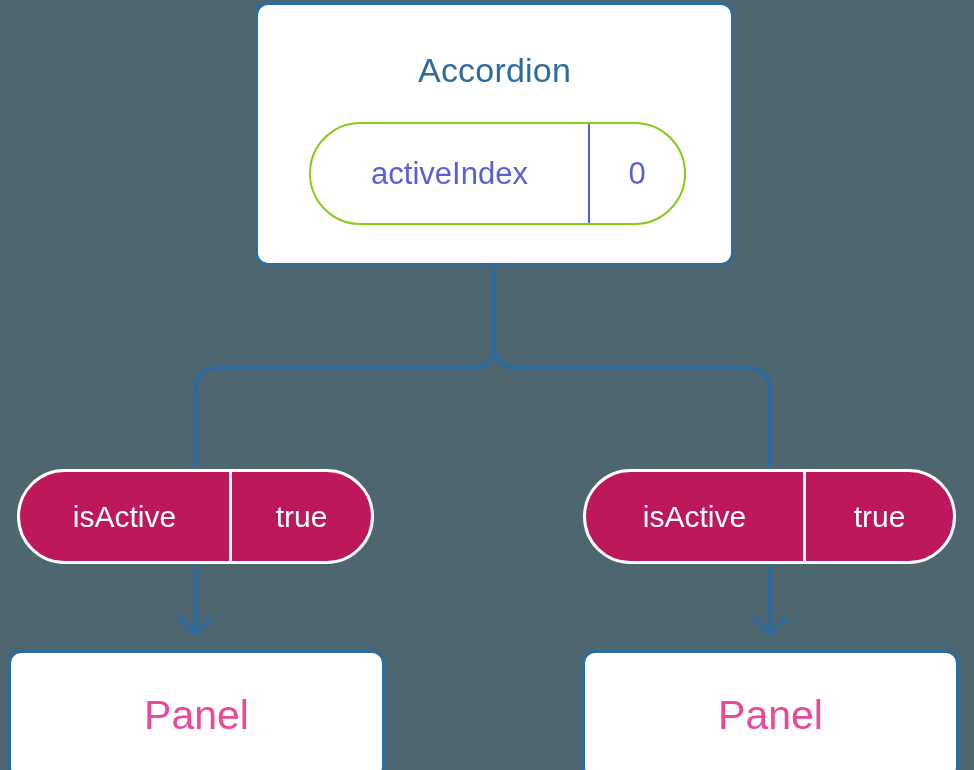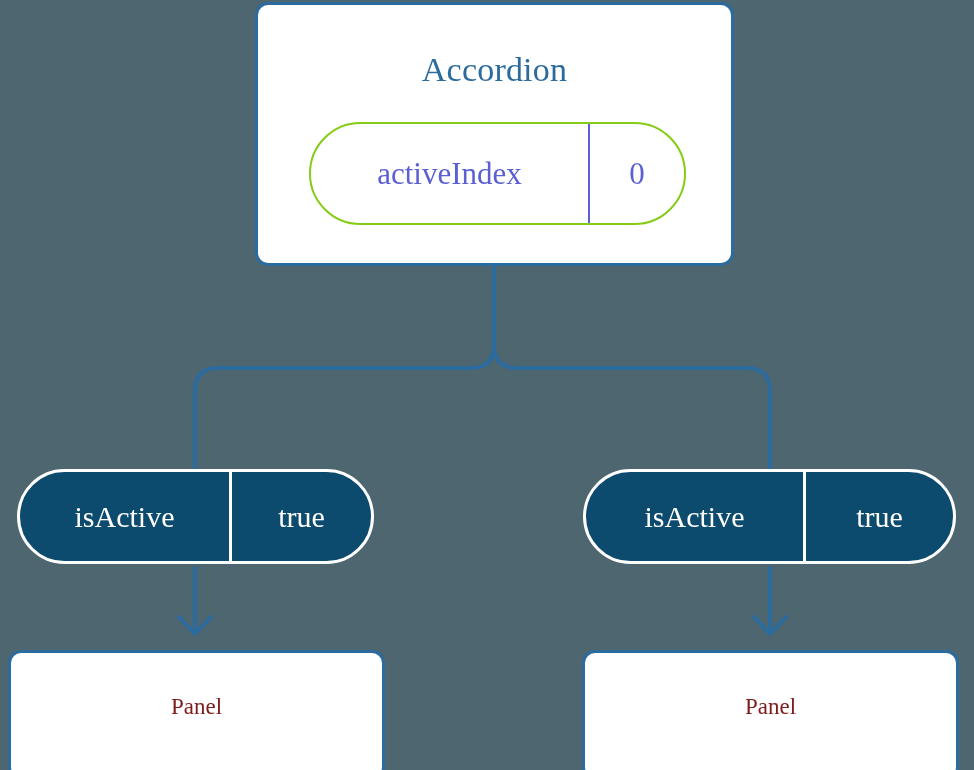--- a/index.html
+++ b/index.html
@@ -7,21 +7,21 @@
     margin: 0;
     padding: 0;
     background: #4d6670;
   }
   #stage {
     position: relative;
     width: 974px;
     height: 770px;
     background: #4d6670;
     overflow: hidden;
-    font-family: Liberation Serif, serif;
+    font-family: Liberation Sans, sans-serif;
   }
 
   
   #connectors {
     position: absolute;
     left: 0;
     top: 0;
     width: 974px;
     height: 770px;
     z-index: 1;
@@ -88,21 +88,21 @@
     justify-content: center;
     color: #5b5fd4;
     font-size: 31px;
   }
 
   
   .pill-filled {
     position: absolute;
     z-index: 3;
     height: 95px;
-    background: #0c4a6e;
+    background: #be185d;
     border: 3px solid #ffffff;
     border-radius: 48px;
     box-sizing: border-box;
     display: flex;
     align-items: stretch;
     overflow: hidden;
   }
   .pill-filled .pill-key {
     display: flex;
     align-items: center;
@@ -144,22 +144,22 @@
     top: 650px;
   }
   .card-panel-left  { left: 8px; }
   .card-panel-right { left: 582px; }
   .panel-label {
     position: absolute;
     left: 0;
     right: 0;
     top: 42px;
     text-align: center;
-    color: #7f1d1d;
-    font-size: 23px;
+    color: #ec4899;
+    font-size: 41px;
     font-weight: 400;
     line-height: 1;
   }
 </style>
 </head>
 <body>
 
 <div id="stage">
 
   <svg id="connectors" viewBox="0 0 974 770">

